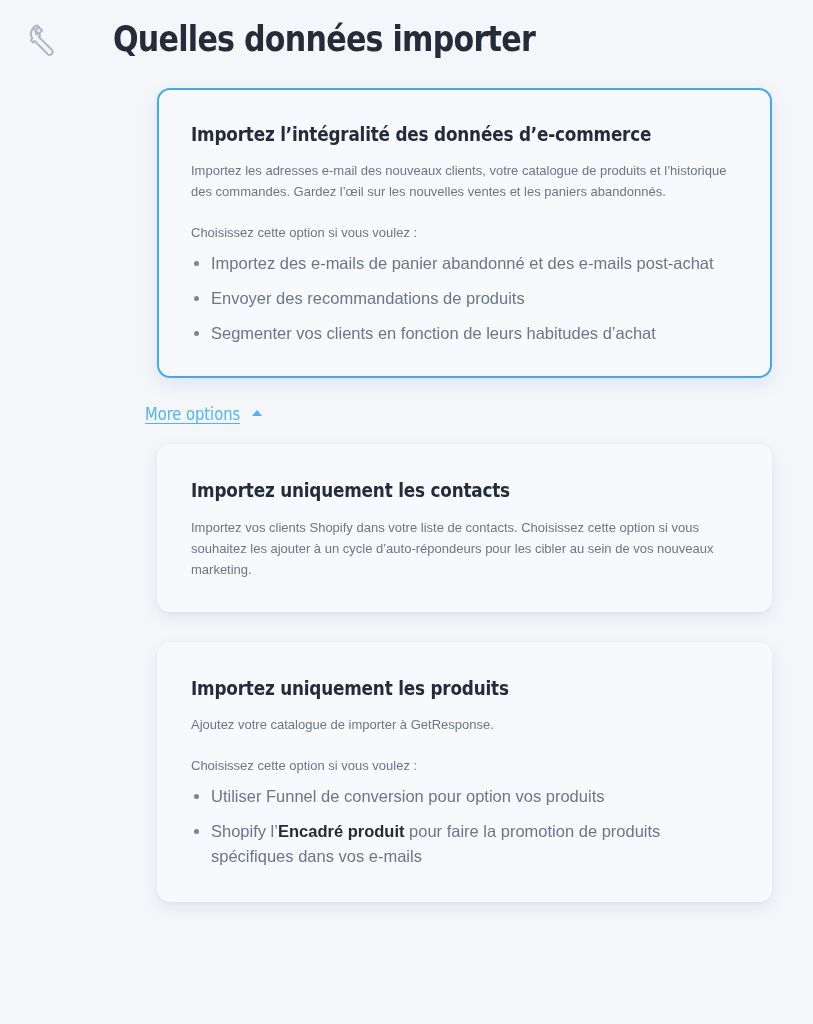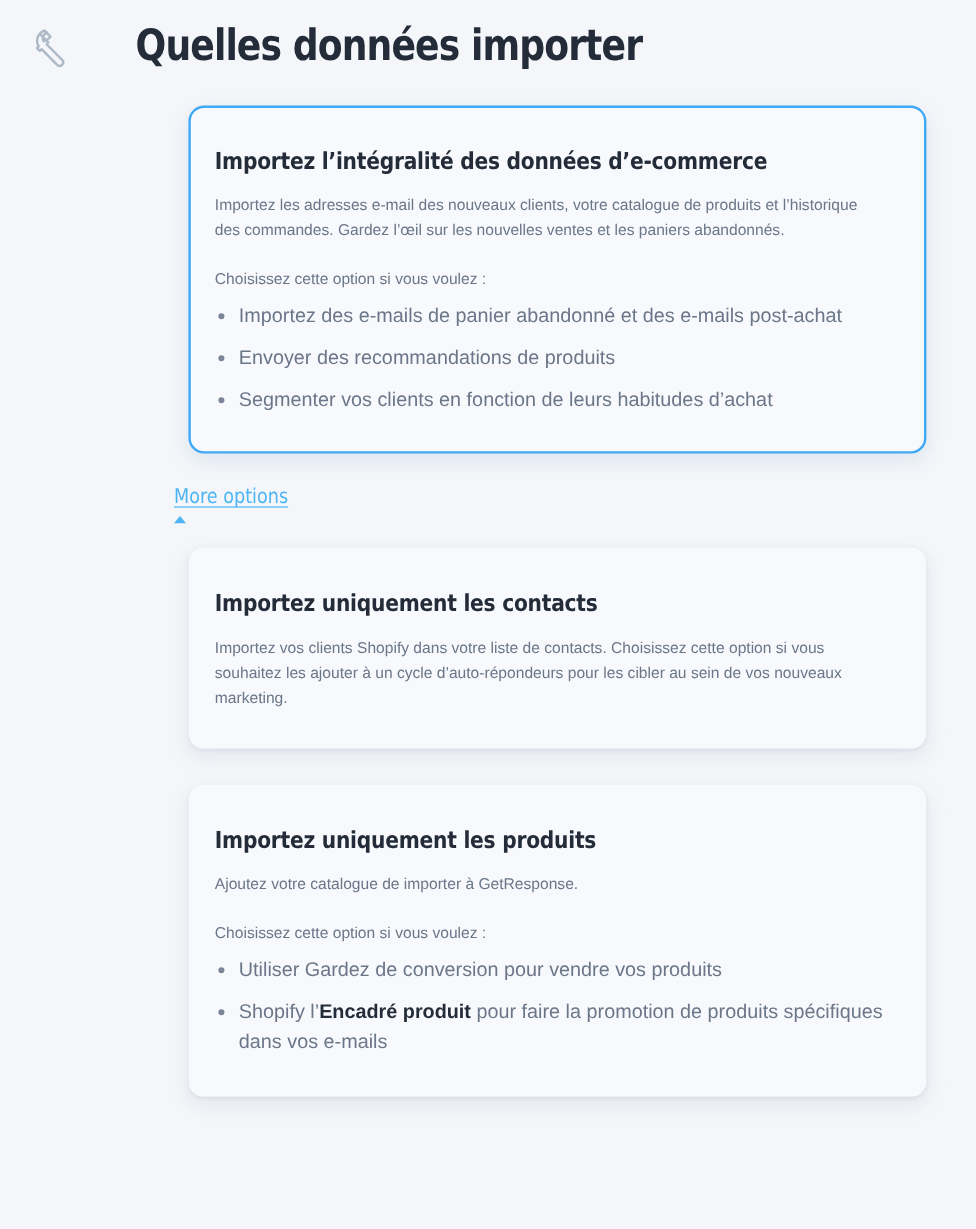--- a/index.html
+++ b/index.html
@@ -58,21 +58,21 @@
     position:relative;
     padding:0 0 0 0;
   }
   .card{
     position:relative;
     margin:0 41px 0 157px;
     background:var(--card-bg);
     border-radius:13px;
     border:2px solid transparent;
     box-shadow:0 6px 16px rgba(160,172,190,.20), 0 1px 3px rgba(160,172,190,.14);
-    padding:32px 33px 30px 20px;
+    padding:32px 33px 30px 32px;
   }
   .card.selected{
     border-color:var(--accent);
     box-shadow:0 6px 16px rgba(120,160,200,.18);
   }
   .card-title{
     margin:0 0 13px 0;
     font-size:19.5px;
     line-height:1.3;
     font-weight:700;
@@ -111,23 +111,22 @@
     width:5px;
     height:5px;
     border-radius:50%;
     background:#7b8597;
   }
   .bullets b{color:var(--heading);font-weight:700;}
   .more-row{
     margin:0 0 0 145px;
     padding:26px 0 20px 0;
     display:flex;
-    align-items:flex-start;
+    align-items:center;
     gap:8px;
-    flex-direction:column;
   }
   .more-link{
     font-size:17px;
     color:var(--link);
     text-decoration:underline;
     text-underline-offset:3px;
     cursor:pointer;
     font-family:"DejaVu Sans Condensed","Liberation Sans Narrow","Liberation Sans",sans-serif;
     transform:scaleX(0.96);
     transform-origin:left center;
@@ -180,20 +179,20 @@
     <p class="card-text">Importez vos clients Shopify dans votre liste de contacts. Choisissez cette option si vous souhaitez les ajouter à un cycle d’auto-répondeurs pour les cibler au sein de vos nouveaux marketing.</p>
   </div>
 
   <div class="gap-card2"></div>
 
   <div class="card">
     <h2 class="card-title">Importez uniquement les produits</h2>
     <p class="card-text">Ajoutez votre catalogue de importer à GetResponse.</p>
     <p class="card-text">Choisissez cette option si vous voulez :</p>
     <ul class="bullets">
-      <li>Utiliser Gardez de conversion pour vendre vos produits</li>
+      <li>Utiliser Funnel de conversion pour option vos produits</li>
       <li>
         <span>Shopify l’</span><b>Encadré produit</b><span> pour faire la promotion de produits spécifiques dans vos e-mails</span>
       </li>
     </ul>
   </div>
 
 </div>
 
 </body></html>

